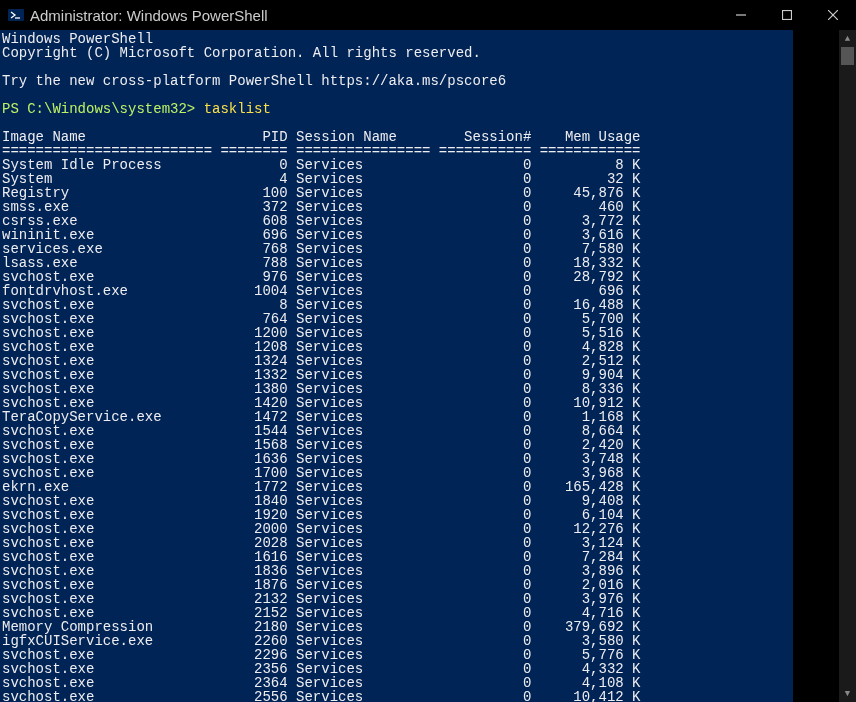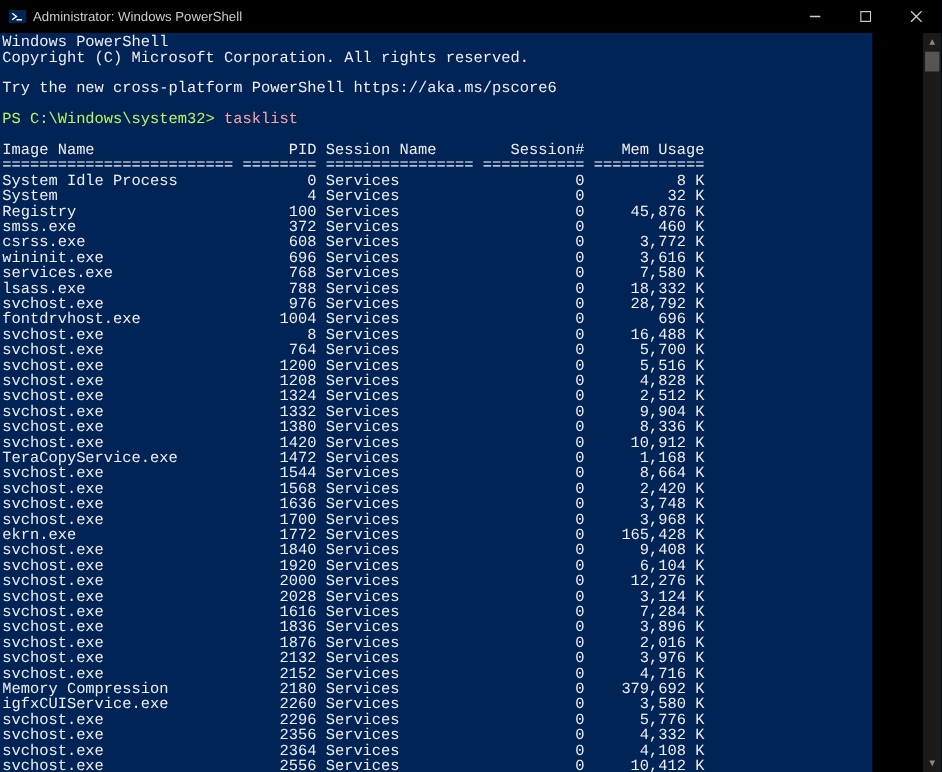--- a/index.html
+++ b/index.html
@@ -18,21 +18,21 @@
     flex-direction: column;
   }
   .titlebar {
     height: 30px;
     background: #000;
     display: flex;
     align-items: center;
     padding-left: 8px;
     color: #ccc;
     font-family: 'Segoe UI', Arial, sans-serif;
-    font-size: 12px;
+    font-size: 15px;
   }
   .titlebar-icon {
     width: 16px;
     height: 16px;
     margin-right: 6px;
     display: flex;
     align-items: center;
     justify-content: center;
   }
   .titlebar-icon svg { width: 16px; height: 16px; }
@@ -81,21 +81,21 @@
   .scrollbar-down { bottom: 0; }
   .scrollbar-thumb {
     position: absolute;
     left: 2px;
     width: 13px;
     top: 17px;
     height: 18px;
     background: #555;
   }
   .line { height: 14px; }
-  .cmd { color: #fca5a5; }
+  .cmd { color: #fde047; }
   .prompt { color: #bef264; }
 </style>
 </head>
 <body>
 
 <div class="window">
 
   <div class="titlebar">
     <span class="titlebar-icon">
       <svg viewBox="0 0 16 16">

